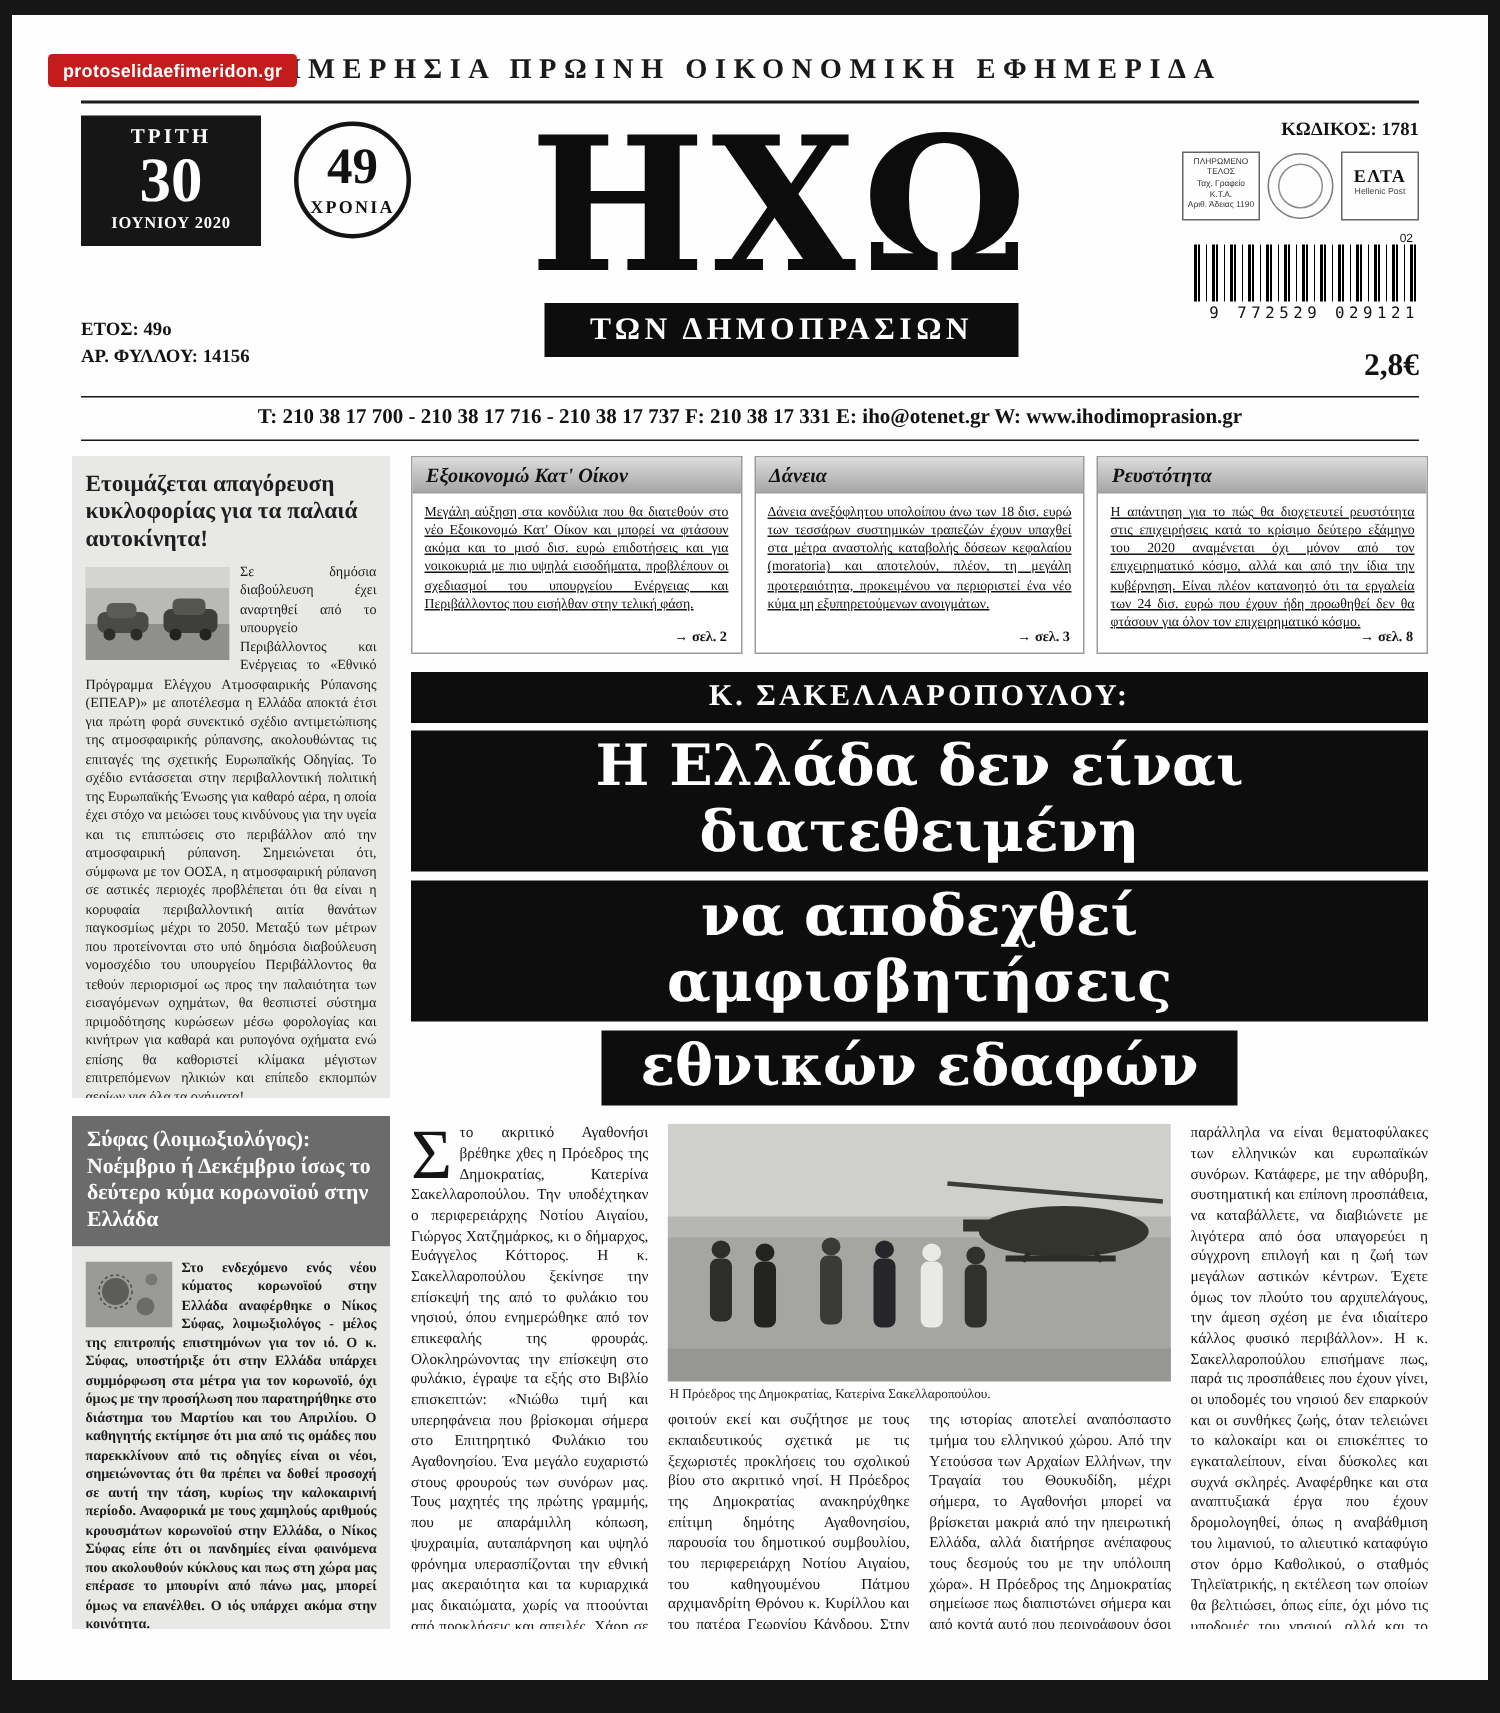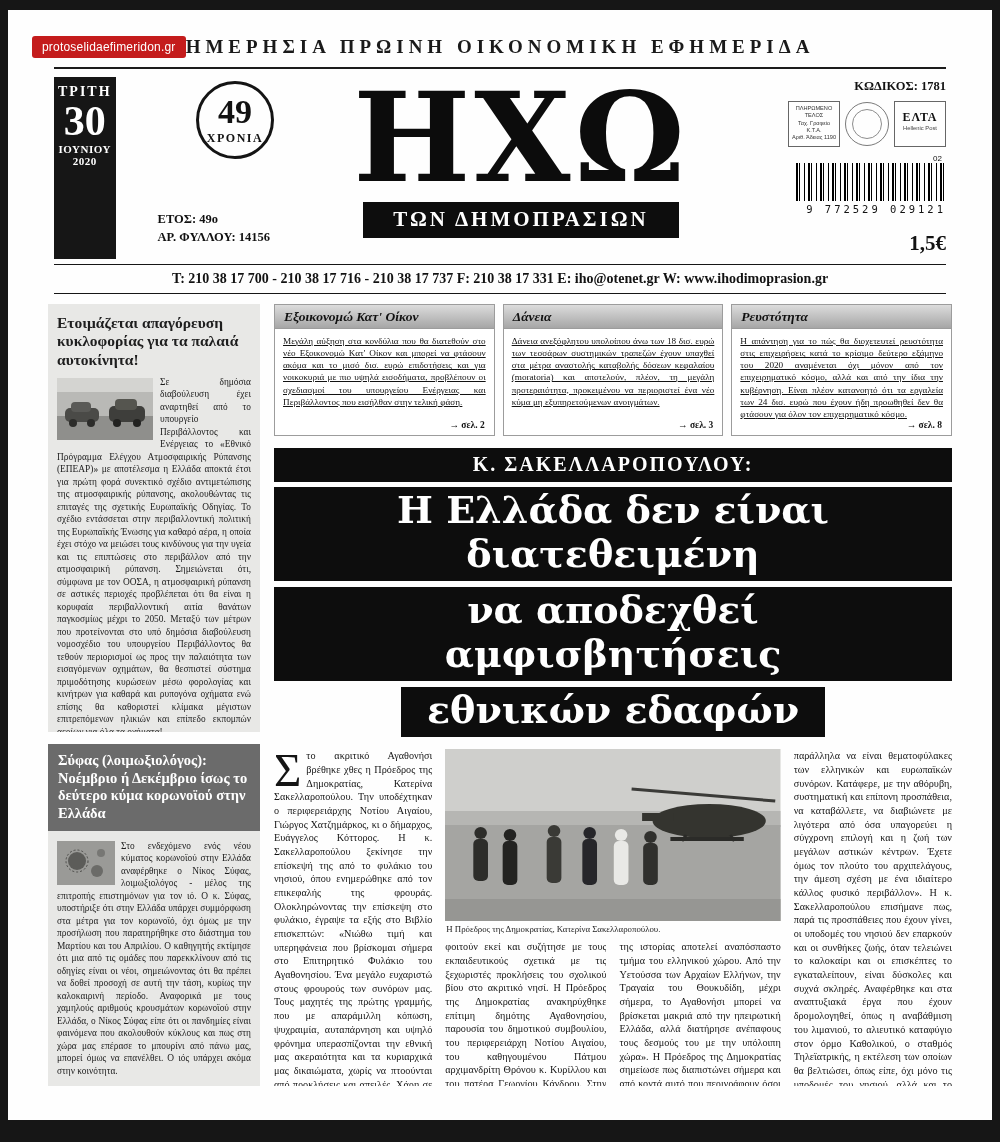--- a/index.html
+++ b/index.html
@@ -4,26 +4,26 @@
 <style>
   * { box-sizing: border-box; margin: 0; padding: 0; }
   html,body { background:#161616; }
   body { font-family:"Liberation Serif","DejaVu Serif",serif; color:#121212; }
   .page { position:relative; width:1000px; height:1142px; margin:0 auto; background:#161616; overflow:hidden; }
   .sheet { position:absolute; left:8px; right:8px; top:10px; bottom:22px; background:#fefefe; overflow:hidden; }
 
   
   .header-top { margin:0 46px; padding:26px 0 9px; border-bottom:2px solid #1c1c1c; text-align:center; position:relative; }
   .badge { position:absolute; left:-22px; top:26px; background:#c41c1c; color:#fff; font-family:"Liberation Sans","DejaVu Sans",sans-serif;
-           font-weight:normal; font-size:12px; padding:4px 10px; border-radius:3px; letter-spacing:0.2px; }
+           font-weight:bold; font-size:12px; padding:4px 10px; border-radius:3px; letter-spacing:0.2px; }
   .tagline { font-size:19px; font-weight:bold; letter-spacing:5px; color:#1a1a1a; }
 
   
   .masthead { display:flex; margin:8px 46px 0; height:182px; }
-  .date-col { width:122px; display:flex; flex-direction:row;gap:42px; }
+  .date-col { width:122px; display:flex; flex-direction:column; }
   .datebox { background:#161616; color:#fff; width:120px; text-align:center; padding:7px 4px 9px; }
   .d-day { font-size:14px; font-weight:bold; letter-spacing:2px; }
   .d-num { font-size:42px; font-weight:bold; line-height:1.02; }
   .d-my  { font-size:11px; font-weight:bold; letter-spacing:0.5px; }
   .issue-block { margin-top:auto; padding-bottom:12px; font-size:12.5px; font-weight:bold; line-height:1.5; white-space:nowrap; }
   .roundel { width:78px; height:78px; border:3px solid #141414; border-radius:50%; display:flex; flex-direction:column;
              align-items:center; justify-content:center; margin:4px 0 0 20px; flex:none; }
   .r-num { font-size:34px; font-weight:bold; line-height:1; }
   .r-lab { font-size:12px; font-weight:bold; letter-spacing:1.5px; margin-top:2px; }
   .title-block { flex:1; text-align:center; padding-top:0; }
@@ -55,21 +55,21 @@
   
   .content { margin:10px 40px 0; display:flex; gap:14px; height:782px; overflow:hidden; }
 
   aside { width:212px; flex:none; display:flex; flex-direction:column; gap:12px; }
   .sb1 { background:#e8e8e6; padding:10px 9px 8px; height:428px; overflow:hidden; }
   .sb1-title { font-size:15.5px; font-weight:bold; line-height:1.18; color:#1e1e1e; margin-bottom:7px; }
   .sb1-photo { float:left; width:96px; height:62px; margin:2px 7px 3px 0; display:block; }
   .sb-text { font-size:9.4px; line-height:1.33; text-align:justify; color:#1c1c1c; }
   .sb2 { flex:1; display:flex; flex-direction:column; overflow:hidden; }
   .sb2-head { background:#6b6b6b; color:#fff; font-weight:bold; font-size:14.5px; line-height:1.22; padding:8px 10px; }
-  .sb2-body { background:#e8e8e6; padding:9px; flex:1; overflow:hidden; }
+  .sb2-body { background:#e8e8e6; padding:9px; flex:1; overflow:hidden;font-weight:bold; }
   .sb2-photo { float:left; width:58px; height:44px; margin:1px 6px 2px 0; display:block; }
 
   main { flex:1; display:flex; flex-direction:column; min-width:0; }
   .boxes { display:flex; gap:8px; height:132px; flex:none; }
   .nbox { flex:1; border:1px solid #9c9c9c; display:flex; flex-direction:column; background:#fff; min-width:0; }
   .nbox-h { background:linear-gradient(180deg,#dcdcdc,#a6a6a6); font-weight:bold; font-style:italic; font-size:13.5px;
             padding:4px 9px 3px; border-bottom:1px solid #9c9c9c; color:#111; }
   .nbox-b { padding:6px 8px 1px; font-size:9.2px; line-height:1.32; text-align:justify; flex:1; overflow:hidden;text-decoration:underline; }
   .nbox-ref { text-align:right; font-size:9.5px; font-weight:bold; padding:0 9px 5px; }
 
@@ -135,21 +135,21 @@
           <div class="elta">
             <div class="elta-name">ΕΛΤΑ</div>
             <div class="elta-sub">Hellenic Post</div>
           </div>
         </div>
         <div class="barcode-wrap">
           <div class="bc-small">02</div>
           <div class="barcode"></div>
           <div class="bc-num">9 772529 029121</div>
         </div>
-        <div class="price">1,5€</div>
+        <div class="price">2,8€</div>
       </div>
     </div>
 
     <div class="contact-bar">T: 210 38 17 700 - 210 38 17 716 - 210 38 17 737 F: 210 38 17 331 E: iho@otenet.gr W: www.ihodimoprasion.gr</div>
 
     <div class="content">
 
       <aside>
         <article class="sb1">
           <h2 class="sb1-title">Ετοιμάζεται απαγόρευση κυκλοφορίας για τα παλαιά αυτοκίνητα!</h2>

